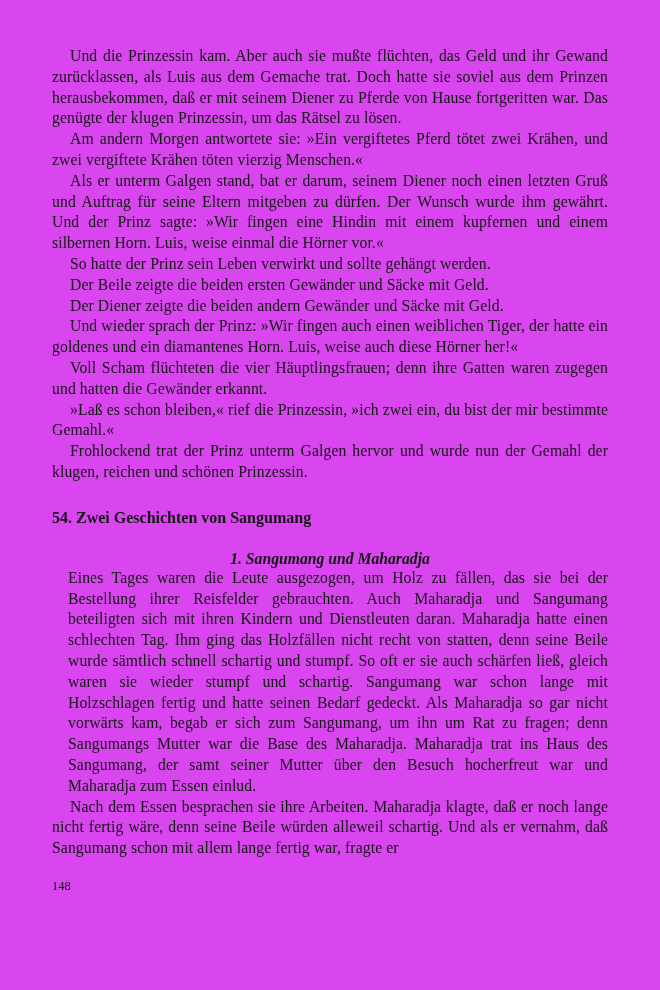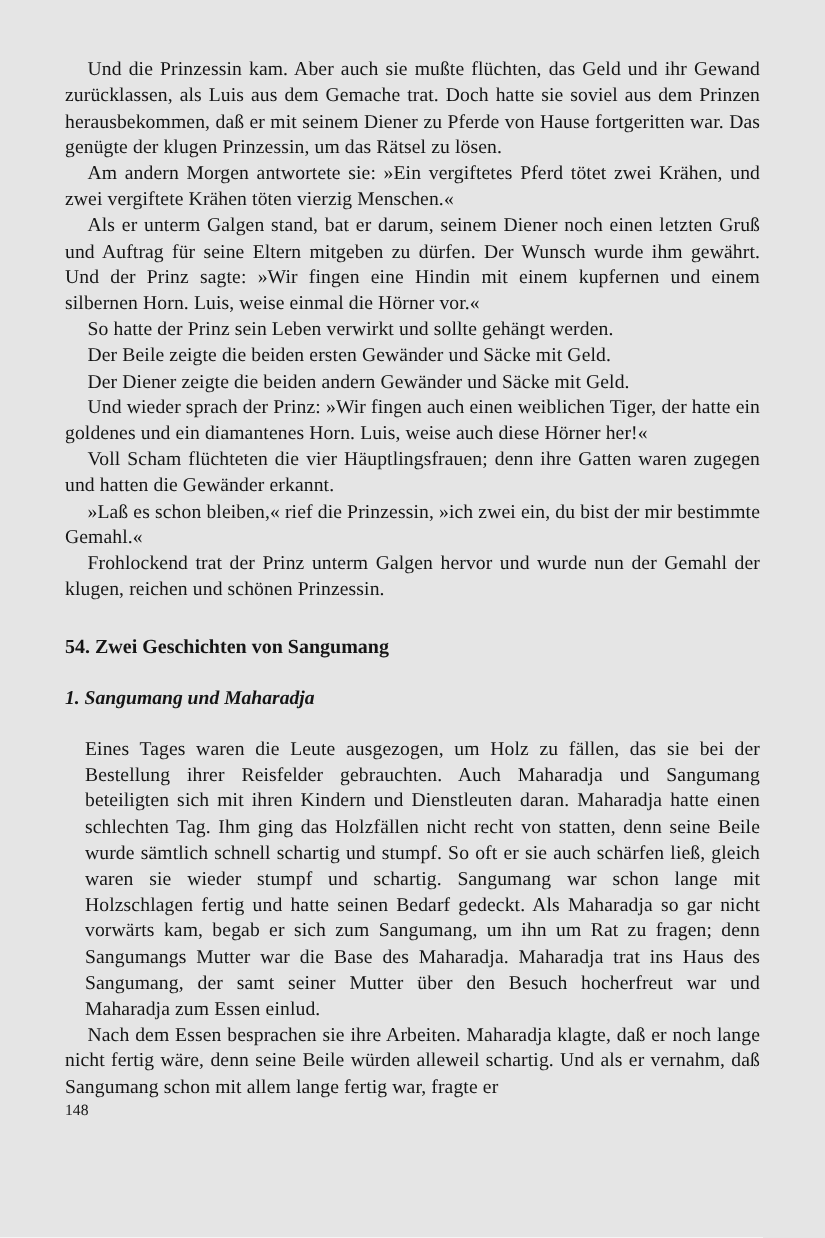--- a/index.html
+++ b/index.html
@@ -11,47 +11,46 @@
     margin: 0 auto;
     font-family: "Liberation Serif", "DejaVu Serif", serif;
     color: #151515;
     overflow: hidden;
   }
   .page {
     position: relative;
     width: 660px;
     height: 990px;
     padding: 46px 52px 0 52px;
-    background: #e5e5e5;
+    background: #d946ef;
   }
   .text-block p {
     font-size: 15.7px;
     line-height: 20.8px;
     text-align: justify;
     letter-spacing: 0.1px;
   }
   .text-block p.indent { text-indent: 18px; }
   .text-block p.no-indent { text-indent: 0; margin-left: 16px; }
   .chapter-heading {
     text-align: left;
     font-size: 16px;
     font-weight: bold;
     margin-top: 26px;
   }
   .section-subheading {
-    text-align: left;
+    text-align: center;
     font-size: 15.7px;
     font-weight: bold;
     font-style: italic;
     margin-top: 23px;
-    margin-bottom: 22px;
   }
   .page-number {
     font-size: 12.5px;
-    margin-top: 0;
+    margin-top: 20px;
     text-align: left;
   }
 </style>
 </head>
 <body>
 
 <div class="page">
 
   <div class="text-block">
     <p class="indent">Und die Prinzessin kam. Aber auch sie mußte flüchten, das Geld und ihr Gewand zurücklassen, als Luis aus dem Gemache trat. Doch hatte sie soviel aus dem Prinzen herausbekommen, daß er mit seinem Diener zu Pferde von Hause fortgeritten war. Das genügte der klugen Prinzessin, um das Rätsel zu lösen.</p>

